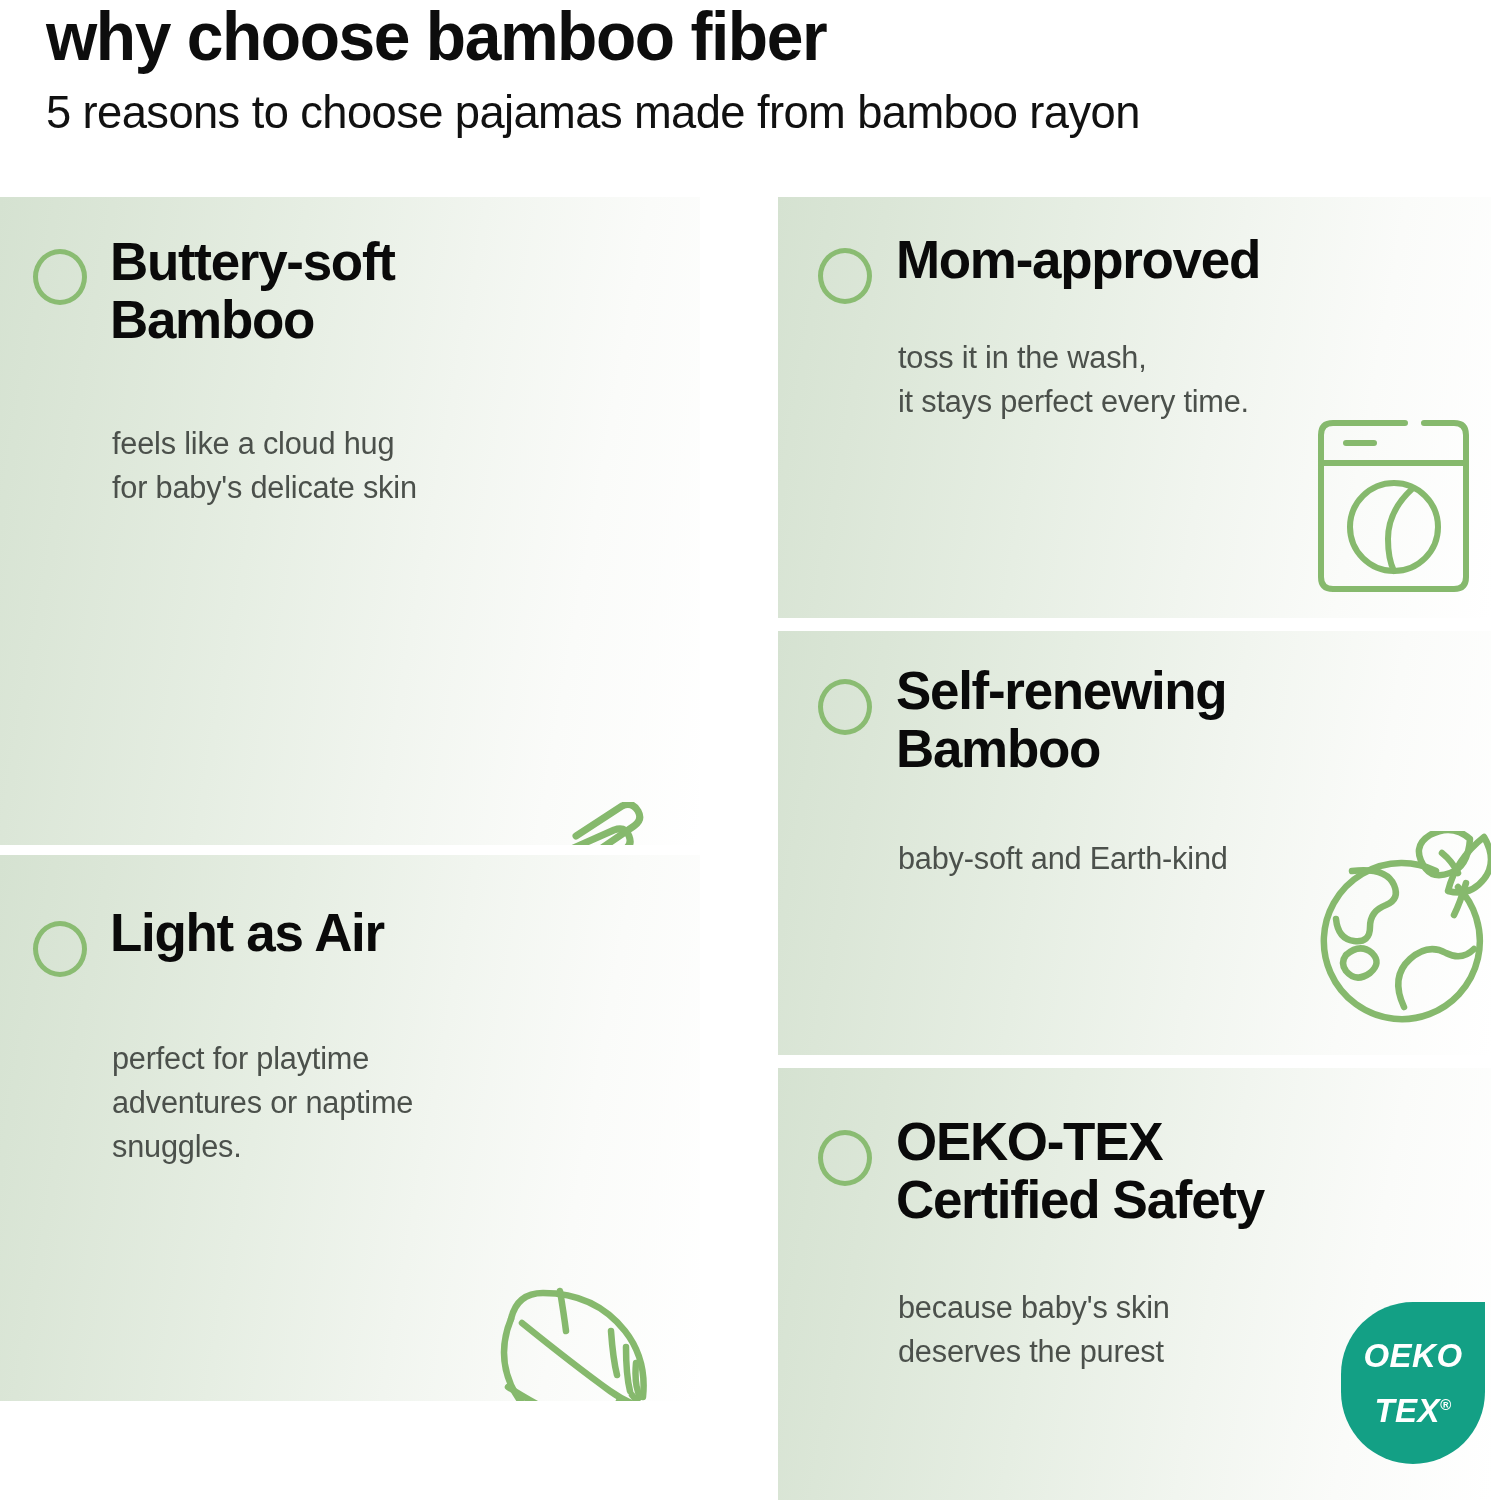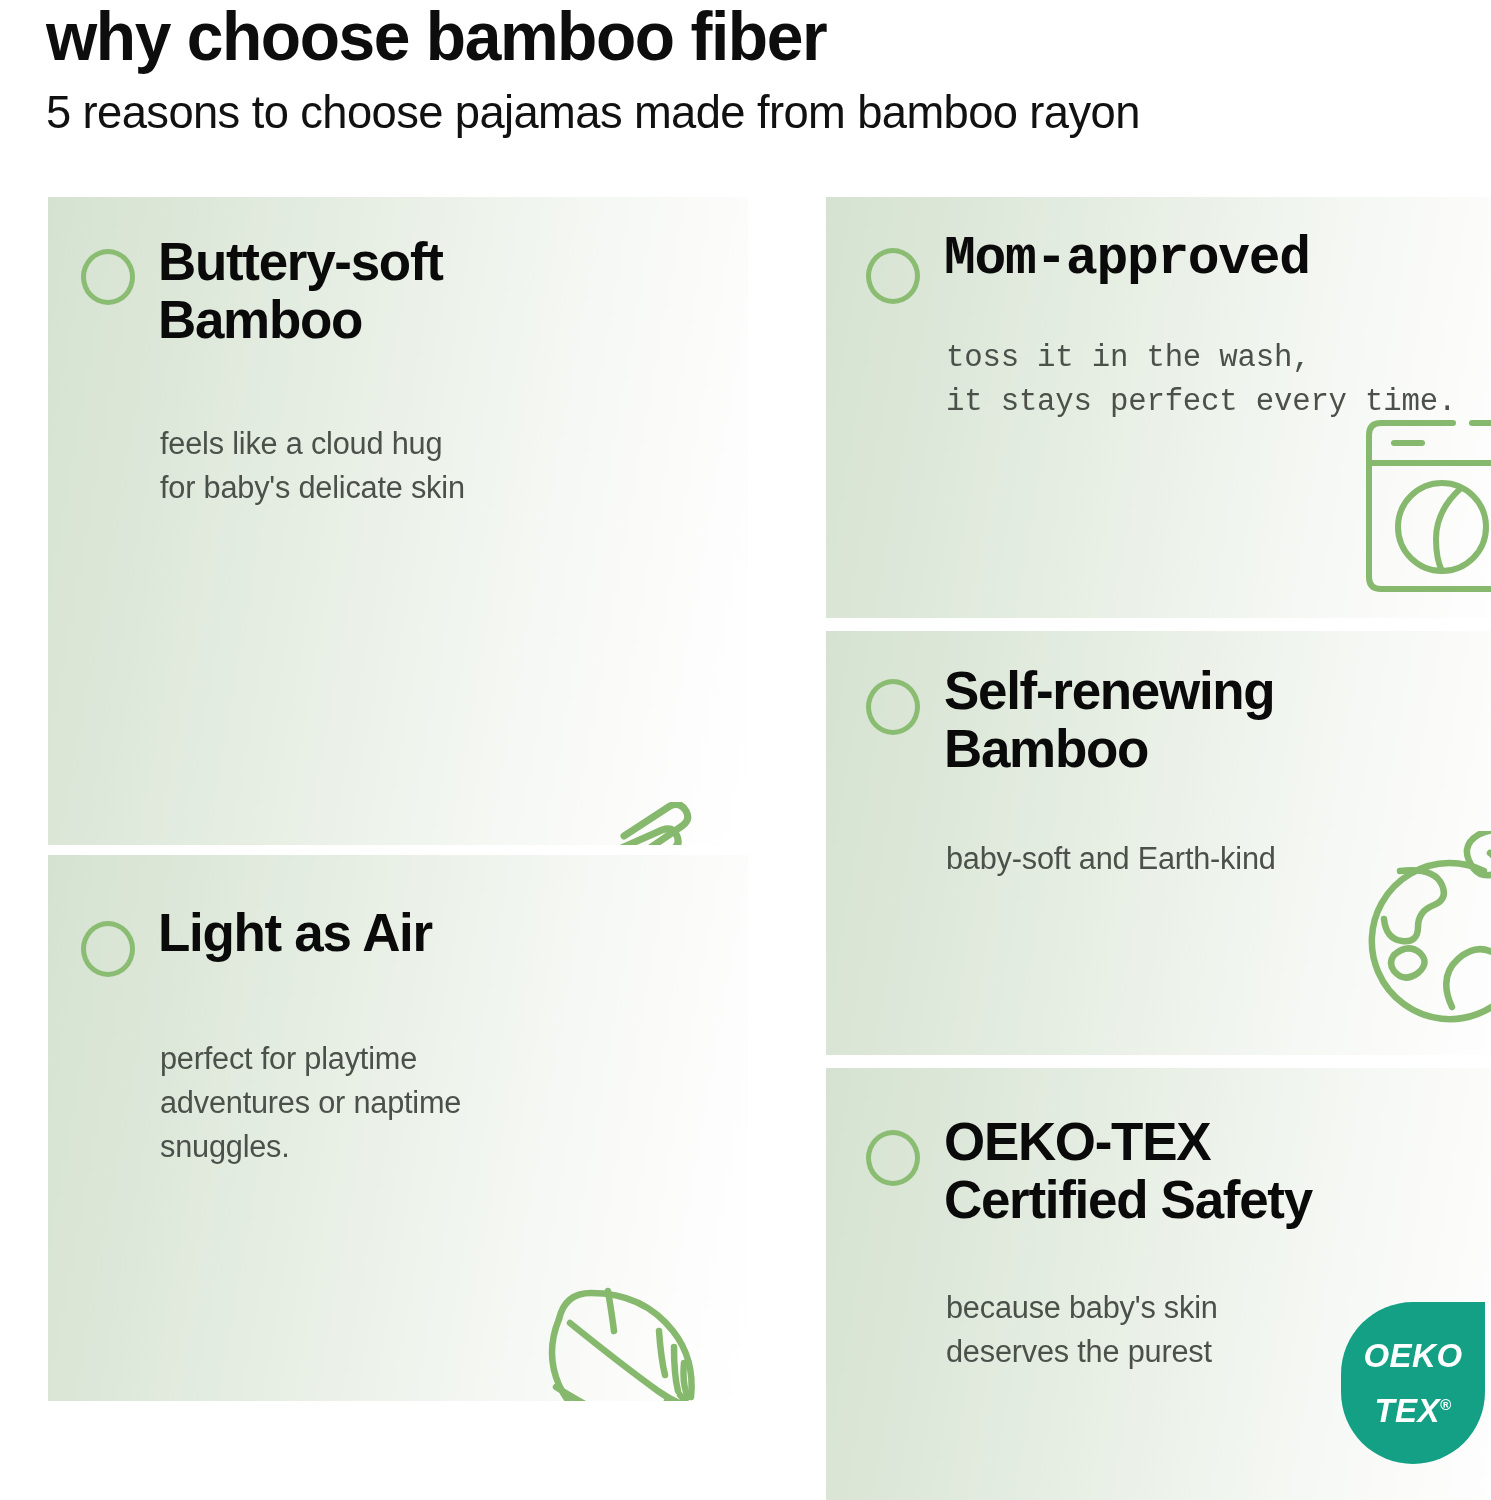--- a/index.html
+++ b/index.html
@@ -22,24 +22,23 @@
     font-size:46px;font-weight:400;letter-spacing:-.6px;
     color:#111111;line-height:1.05;white-space:nowrap;
     transform:scaleX(.985);transform-origin:left center;
   }
 
   
   .card{
     position:absolute;
     background:linear-gradient(100deg,#d5e2d1 0%,#dbe6d7 14%,#e6eee3 38%,#f1f5ef 60%,#fafbf9 80%,#ffffff 100%);
     overflow:hidden;
-    margin-left:48px;
   }
   .card.c1{left:0;top:197px;width:700px;height:648px;}
-  .card.c2{left:778px;top:197px;width:713px;height:421px;font-family:Liberation Mono, monospace;}
+  .card.c2{left:778px;top:197px;width:713px;height:421px;}
   .card.c3{left:0;top:855px;width:700px;height:546px;}
   .card.c4{left:778px;top:631px;width:713px;height:424px;}
   .card.c5{left:778px;top:1068px;width:713px;height:432px;}
 
   
   .ring{
     position:absolute;box-sizing:border-box;
     width:54px;height:56px;border:5px solid #86b96d;border-radius:50%;
     opacity:.95;
   }

